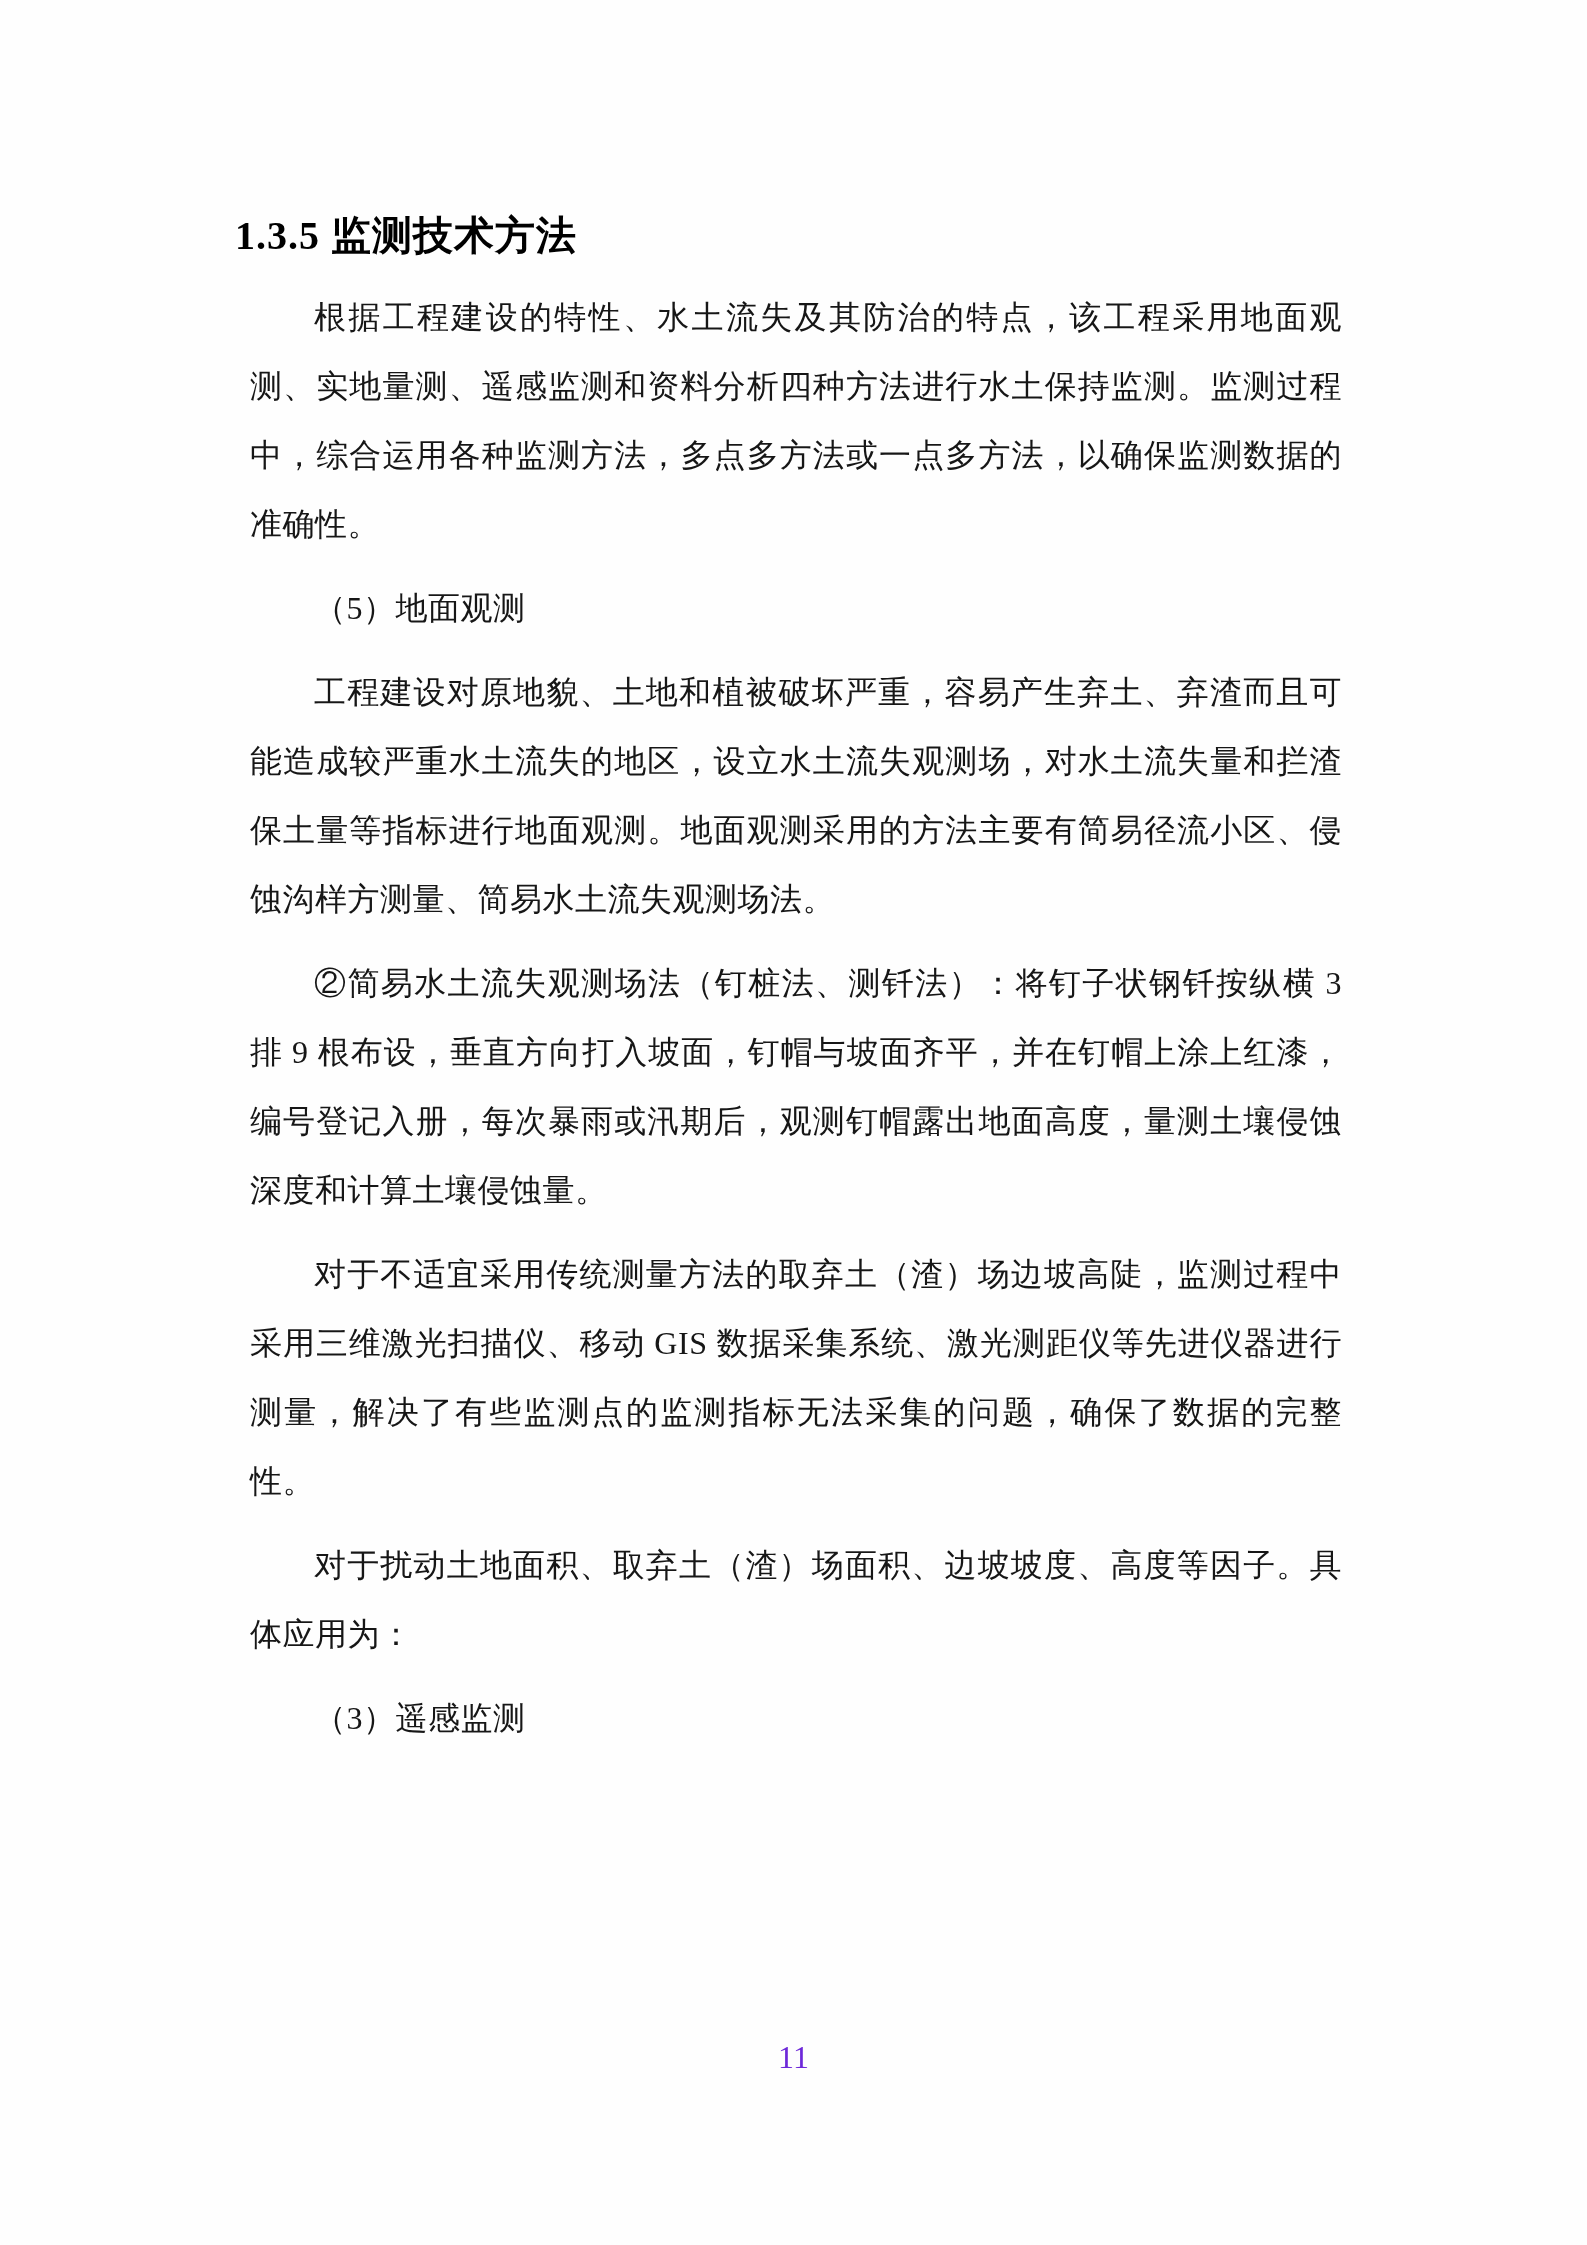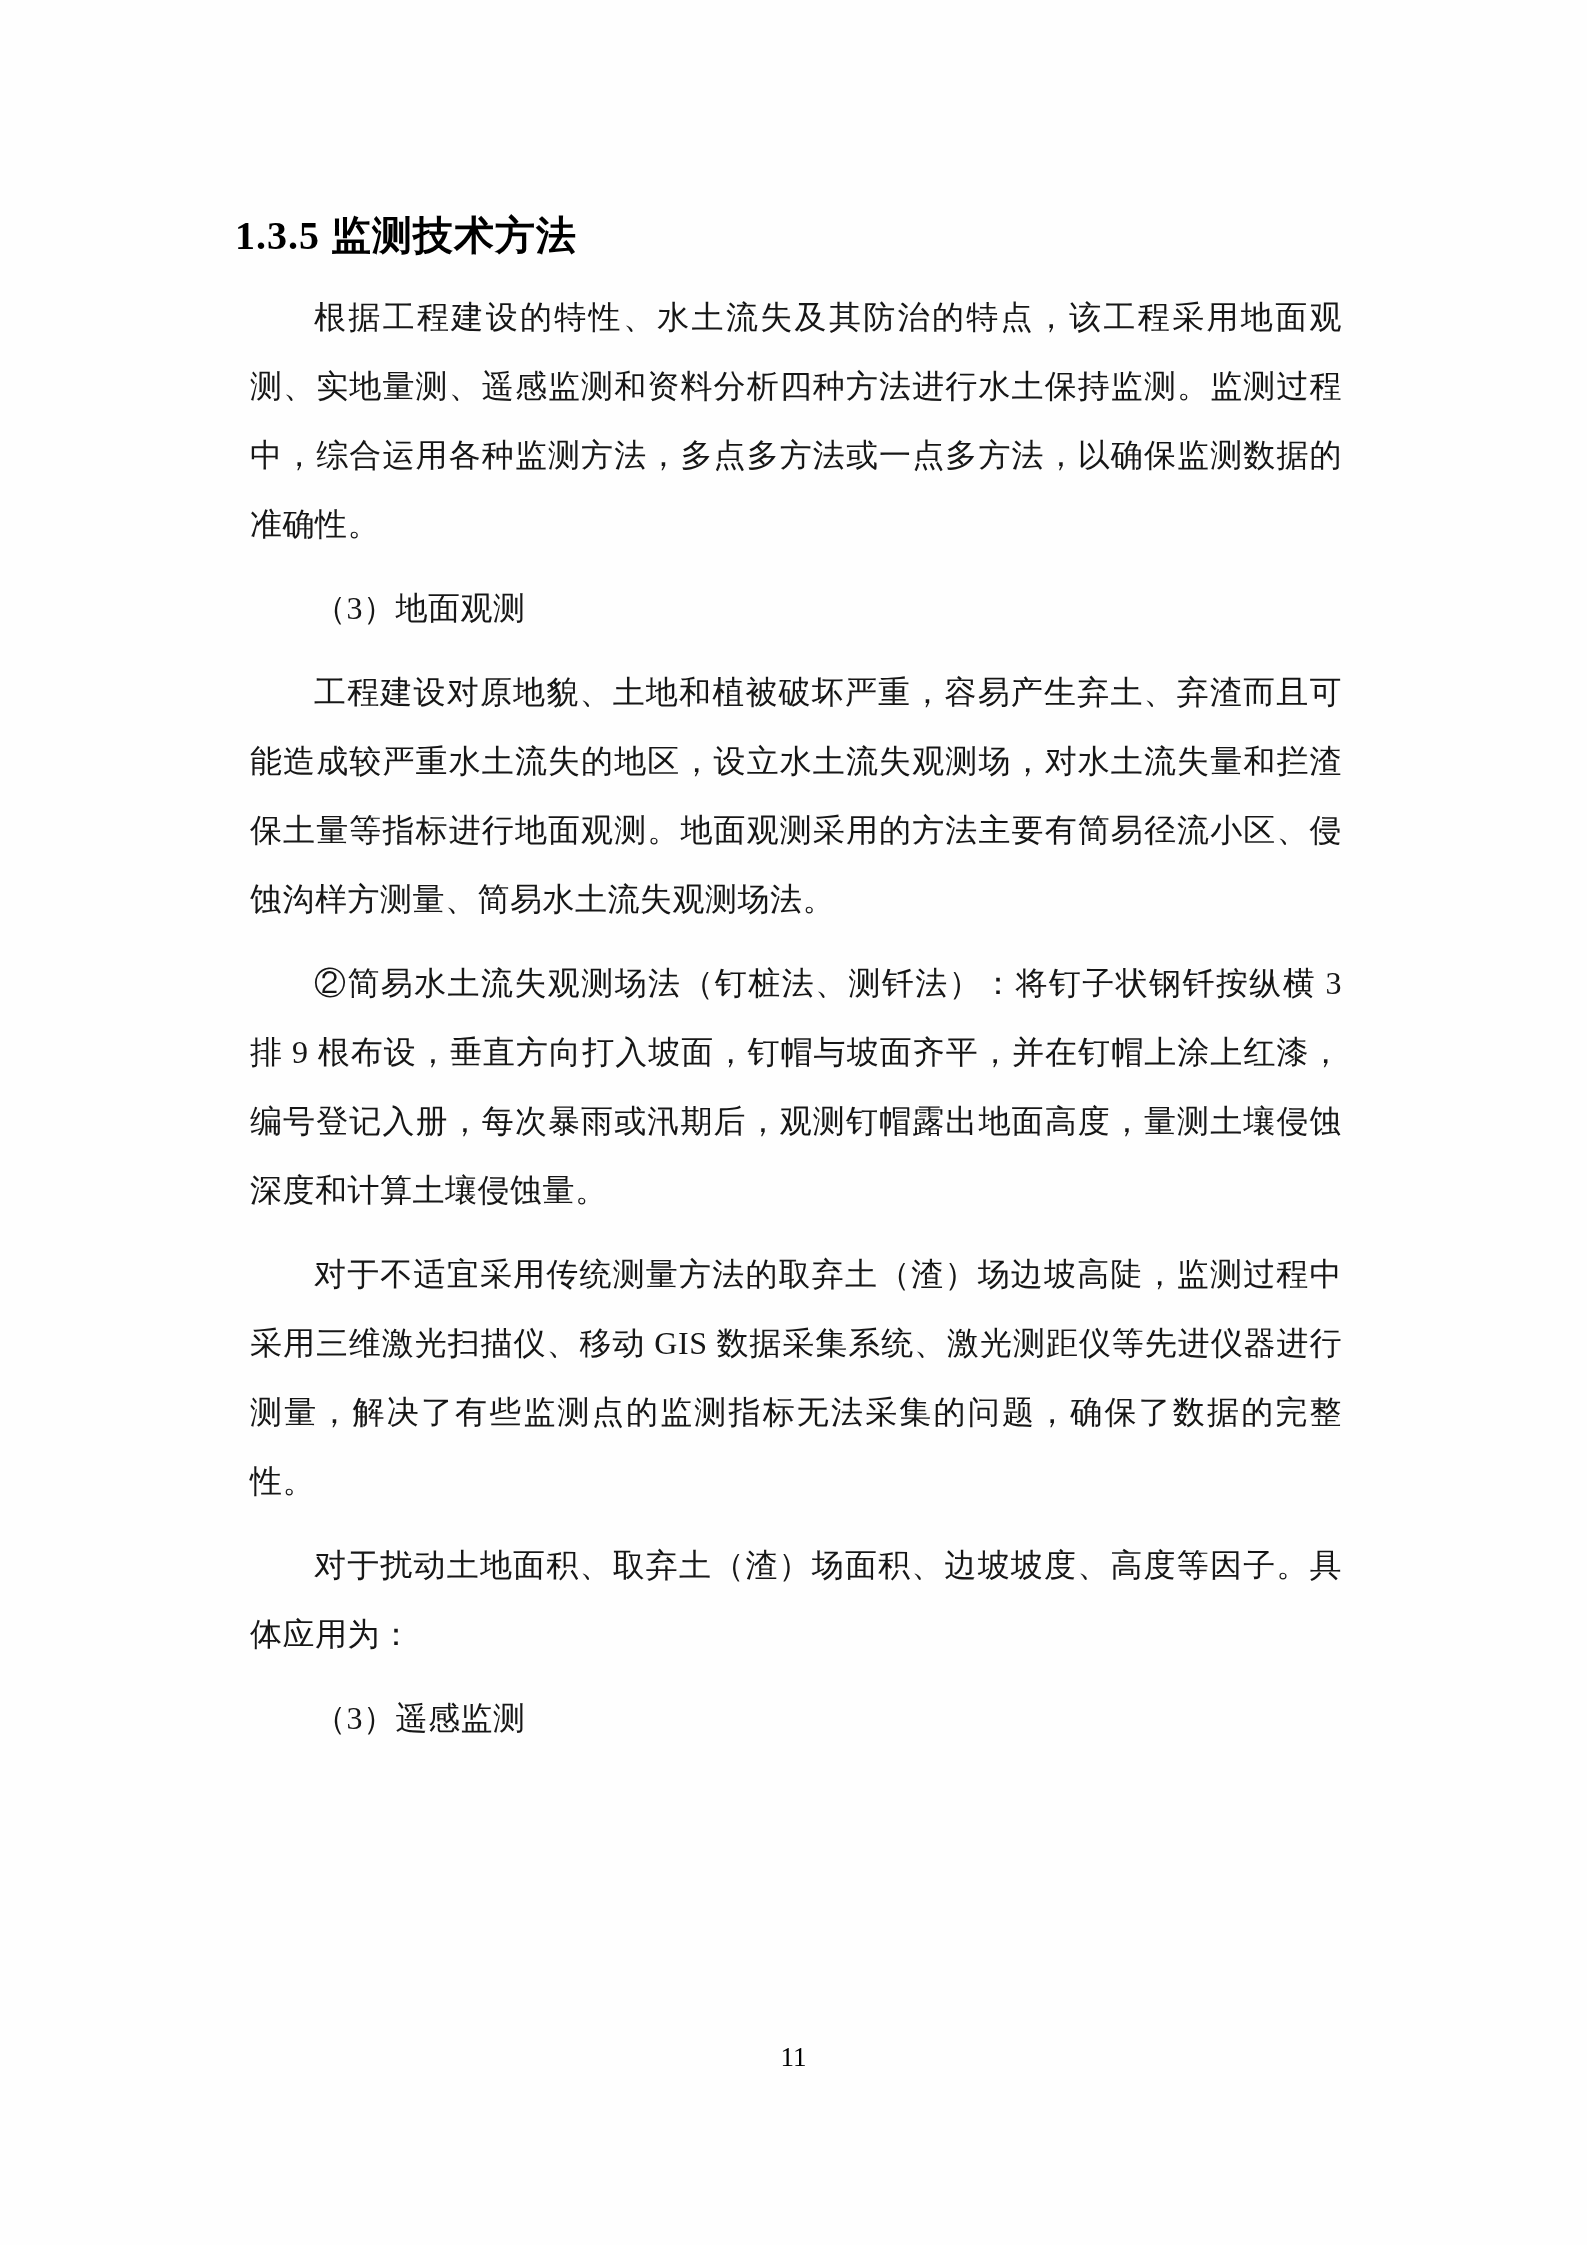--- a/index.html
+++ b/index.html
@@ -39,34 +39,34 @@
     text-align: justify;
     letter-spacing: 0.5px;
     word-break: break-all;
   }
   .footer {
     position: absolute;
     top: 2040px;
     left: 0;
     width: 100%;
     text-align: center;
-    font-size: 27px;
+    font-size: 32px;
     line-height: 34px;
-    color: #000000;
+    color: #6d28d9;
   }
 </style>
 </head>
 <body>
 
 <div class="page">
   <div class="content">
     <h1 class="doc-heading">1.3.5 监测技术方法</h1>
 
     <p class="para">根据工程建设的特性、水土流失及其防治的特点，该工程采用地面观测、实地量测、遥感监测和资料分析四种方法进行水土保持监测。监测过程中，综合运用各种监测方法，多点多方法或一点多方法，以确保监测数据的准确性。</p>
-    <p class="para">（3）地面观测</p>
+    <p class="para">（5）地面观测</p>
     <p class="para">工程建设对原地貌、土地和植被破坏严重，容易产生弃土、弃渣而且可能造成较严重水土流失的地区，设立水土流失观测场，对水土流失量和拦渣保土量等指标进行地面观测。地面观测采用的方法主要有简易径流小区、侵蚀沟样方测量、简易水土流失观测场法。</p>
     <p class="para">②简易水土流失观测场法（钉桩法、测钎法）：将钉子状钢钎按纵横 3 排 9 根布设，垂直方向打入坡面，钉帽与坡面齐平，并在钉帽上涂上红漆，编号登记入册，每次暴雨或汛期后，观测钉帽露出地面高度，量测土壤侵蚀深度和计算土壤侵蚀量。</p>
     <p class="para">对于不适宜采用传统测量方法的取弃土（渣）场边坡高陡，监测过程中采用三维激光扫描仪、移动 GIS 数据采集系统、激光测距仪等先进仪器进行测量，解决了有些监测点的监测指标无法采集的问题，确保了数据的完整性。</p>
     <p class="para">对于扰动土地面积、取弃土（渣）场面积、边坡坡度、高度等因子。具体应用为：</p>
     <p class="para">（3）遥感监测</p>
   </div>
 
   <div class="footer">11</div>
 </div>
 

